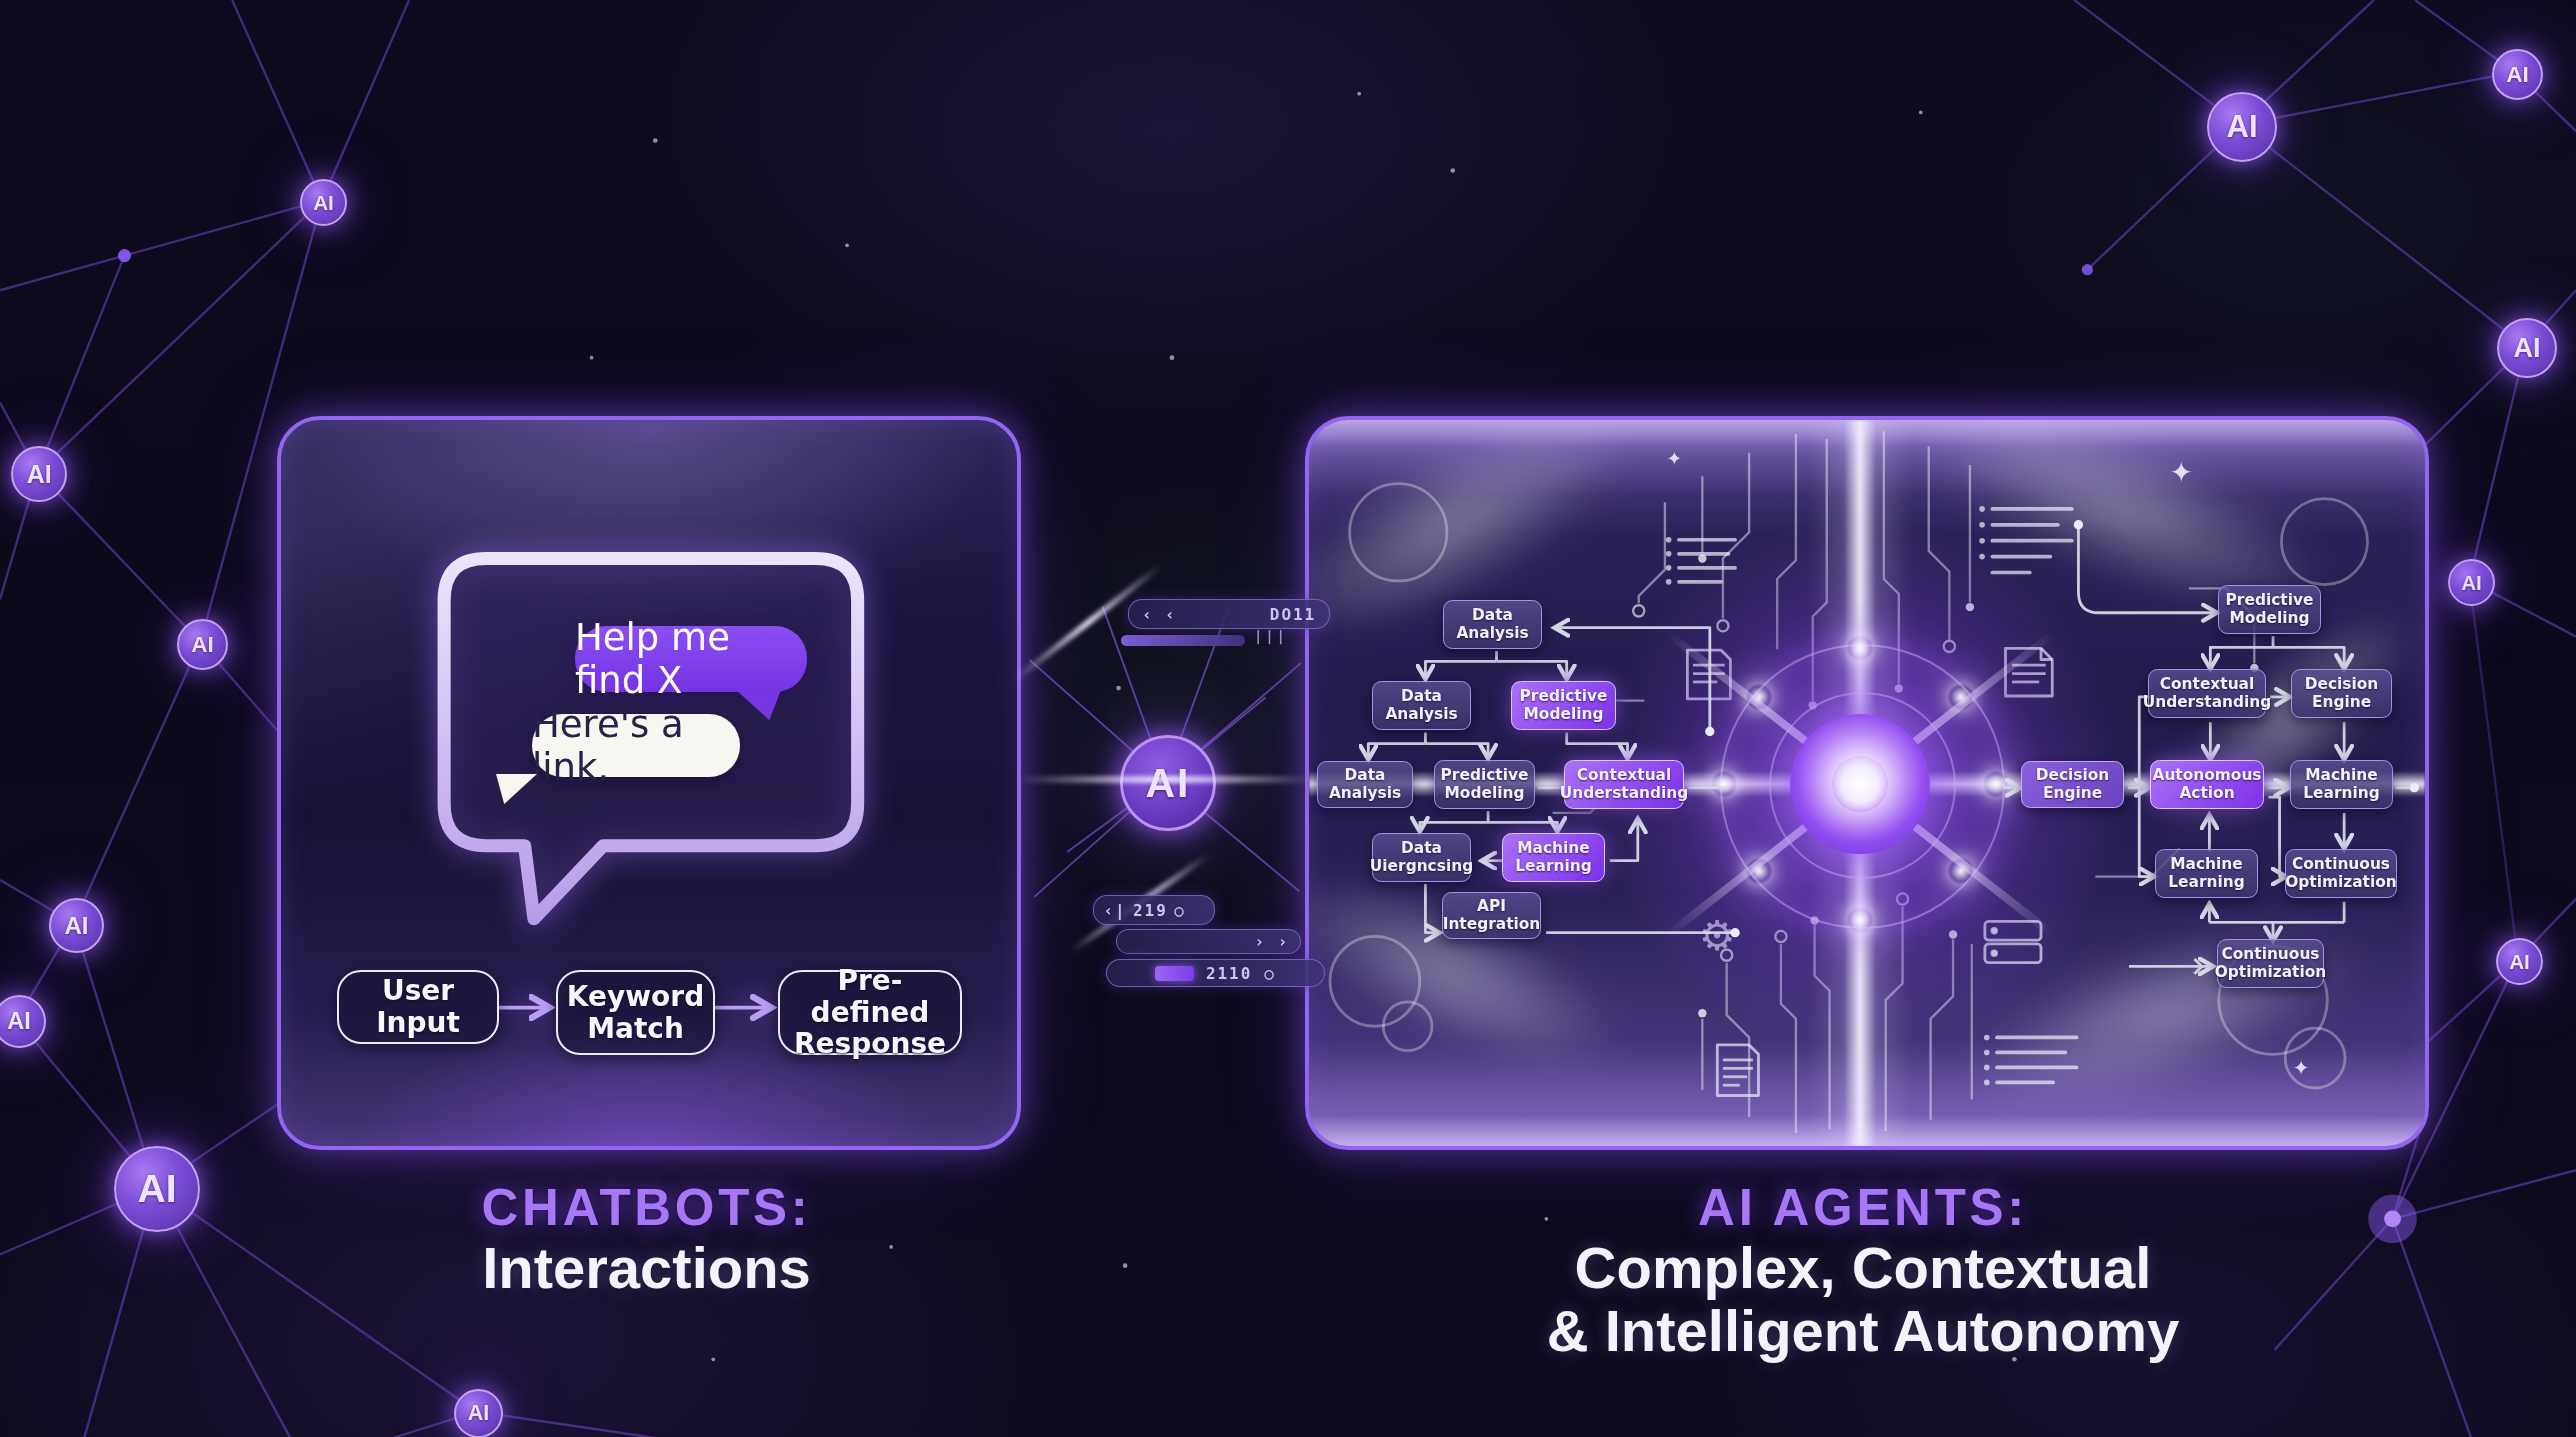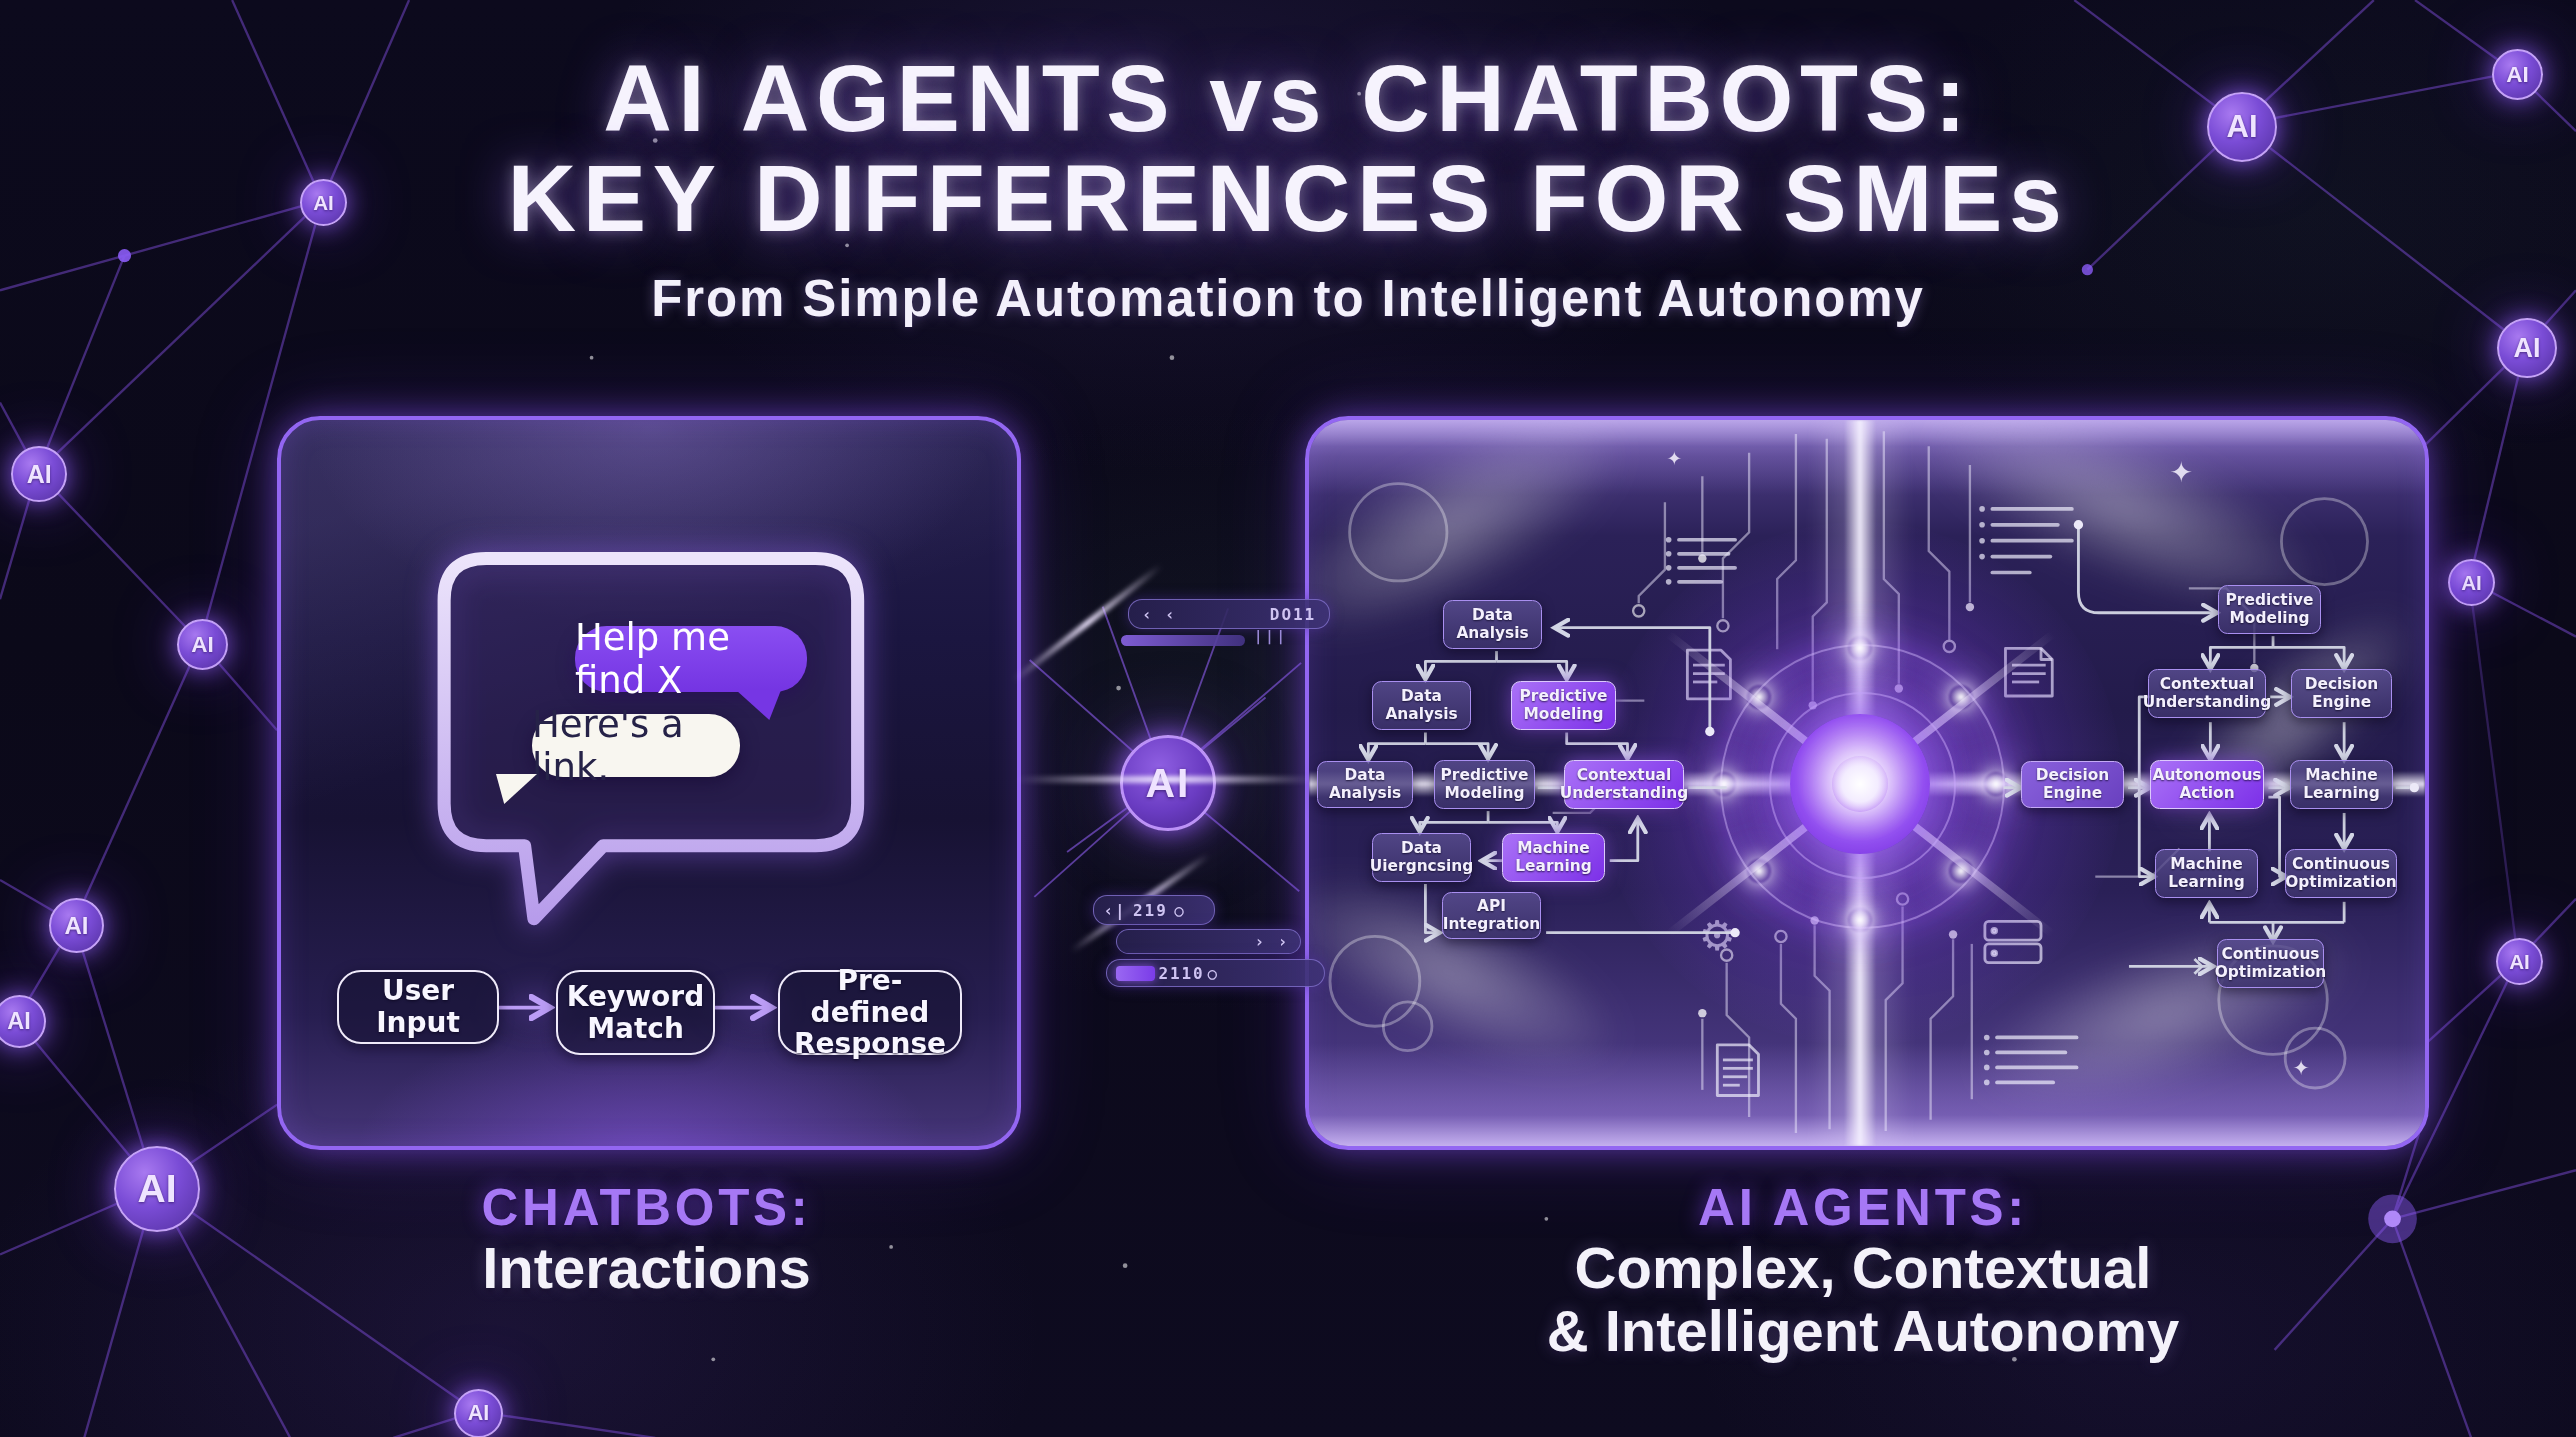--- a/index.html
+++ b/index.html
@@ -233,25 +233,20 @@
       <div class="ai-node" style="left: -7.5px; top: 995px; width: 49px; height: 49px; font-size: 23.4px;">AI</div>
       <div class="ai-node" style="left: 114px; top: 1146px; width: 82px; height: 82px; font-size: 39px;">AI</div>
       <div class="ai-node" style="left: 454px; top: 1389px; width: 45px; height: 45px; font-size: 21.5px;">AI</div>
       <div class="ai-node" style="left: 2207px; top: 92px; width: 66px; height: 66px; font-size: 31px;">AI</div>
       <div class="ai-node" style="left: 2492px; top: 49px; width: 47px; height: 47px; font-size: 22.5px;">AI</div>
       <div class="ai-node" style="left: 2497px; top: 318px; width: 56px; height: 56px; font-size: 27px;">AI</div>
       <div class="ai-node" style="left: 2448px; top: 559px; width: 43px; height: 43px; font-size: 20.6px;">AI</div>
       <div class="ai-node" style="left: 2496px; top: 938px; width: 43px; height: 43px; font-size: 20.6px;">AI</div>
     </div>
 
-  <div id="header">
-    <div class="title-line">AI AGENTS vs CHATBOTS:</div>
-    <div class="title-line">KEY DIFFERENCES FOR SMEs</div>
-    <div id="subtitle">From Simple Automation to Intelligent Autonomy</div>
-  </div>
 
   <div id="left-panel" class="panel">
     <svg class="abs" width="736" height="726" viewBox="296 444 786 776" style="left:0;top:0;filter:drop-shadow(0 0 15px rgba(150,105,245,.65))">
       <defs>
         <marker id="ahp" viewBox="0 0 10 10" refX="7" refY="5" markerWidth="7" markerHeight="7" orient="auto">
           <path d="M1,1 L8,5 L1,9" fill="none" stroke="#bb9df6" stroke-width="2.4" stroke-linecap="round"></path>
         </marker>
         <linearGradient id="bubgrad" x1="0" y1="0" x2="0" y2="1">
           <stop offset="0" stop-color="#ece4fb"></stop>
             <stop offset="1" stop-color="#b79ceb"></stop>
@@ -293,21 +288,21 @@
   <div class="abs" style="left:1254px;top:628px;z-index:5;color:#9b8ad8;font:bold 14px 'DejaVu Sans Mono',monospace;letter-spacing:2.8px">|||</div>
 
   <div class="hud" style="left:1093px;top:895px;width:101px;height:28px;gap:6.6px;padding:0 9.4px">
     <span>‹|</span>
     <span>219</span>
     <span>○</span>
   </div>
   <div class="hud" style="left:1116px;top:929px;width:161px;height:22.5px;justify-content:flex-end;padding:0 11.2px">
     <span>› ›</span>
   </div>
-  <div class="hud" style="left:1106px;top:959px;width:198px;height:26px;justify-content:flex-start;gap:3px;padding:0 9.4px">
+  <div class="hud" style="left:1106px;top:959px;width:198px;height:26px;justify-content:center;gap:12px;padding:0 9.4px">
     <span class="hudseg"></span>
     <span>2110</span>
     <span>○</span>
   </div>
 
   <div id="right-panel" class="panel">
     <div class="abs top-band"></div>
     <div class="abs bottom-band"></div>
 
     <div class="wisp" style="left:-56px;top:37px;width:393px;height:140px;transform:rotate(-28deg)"></div>

